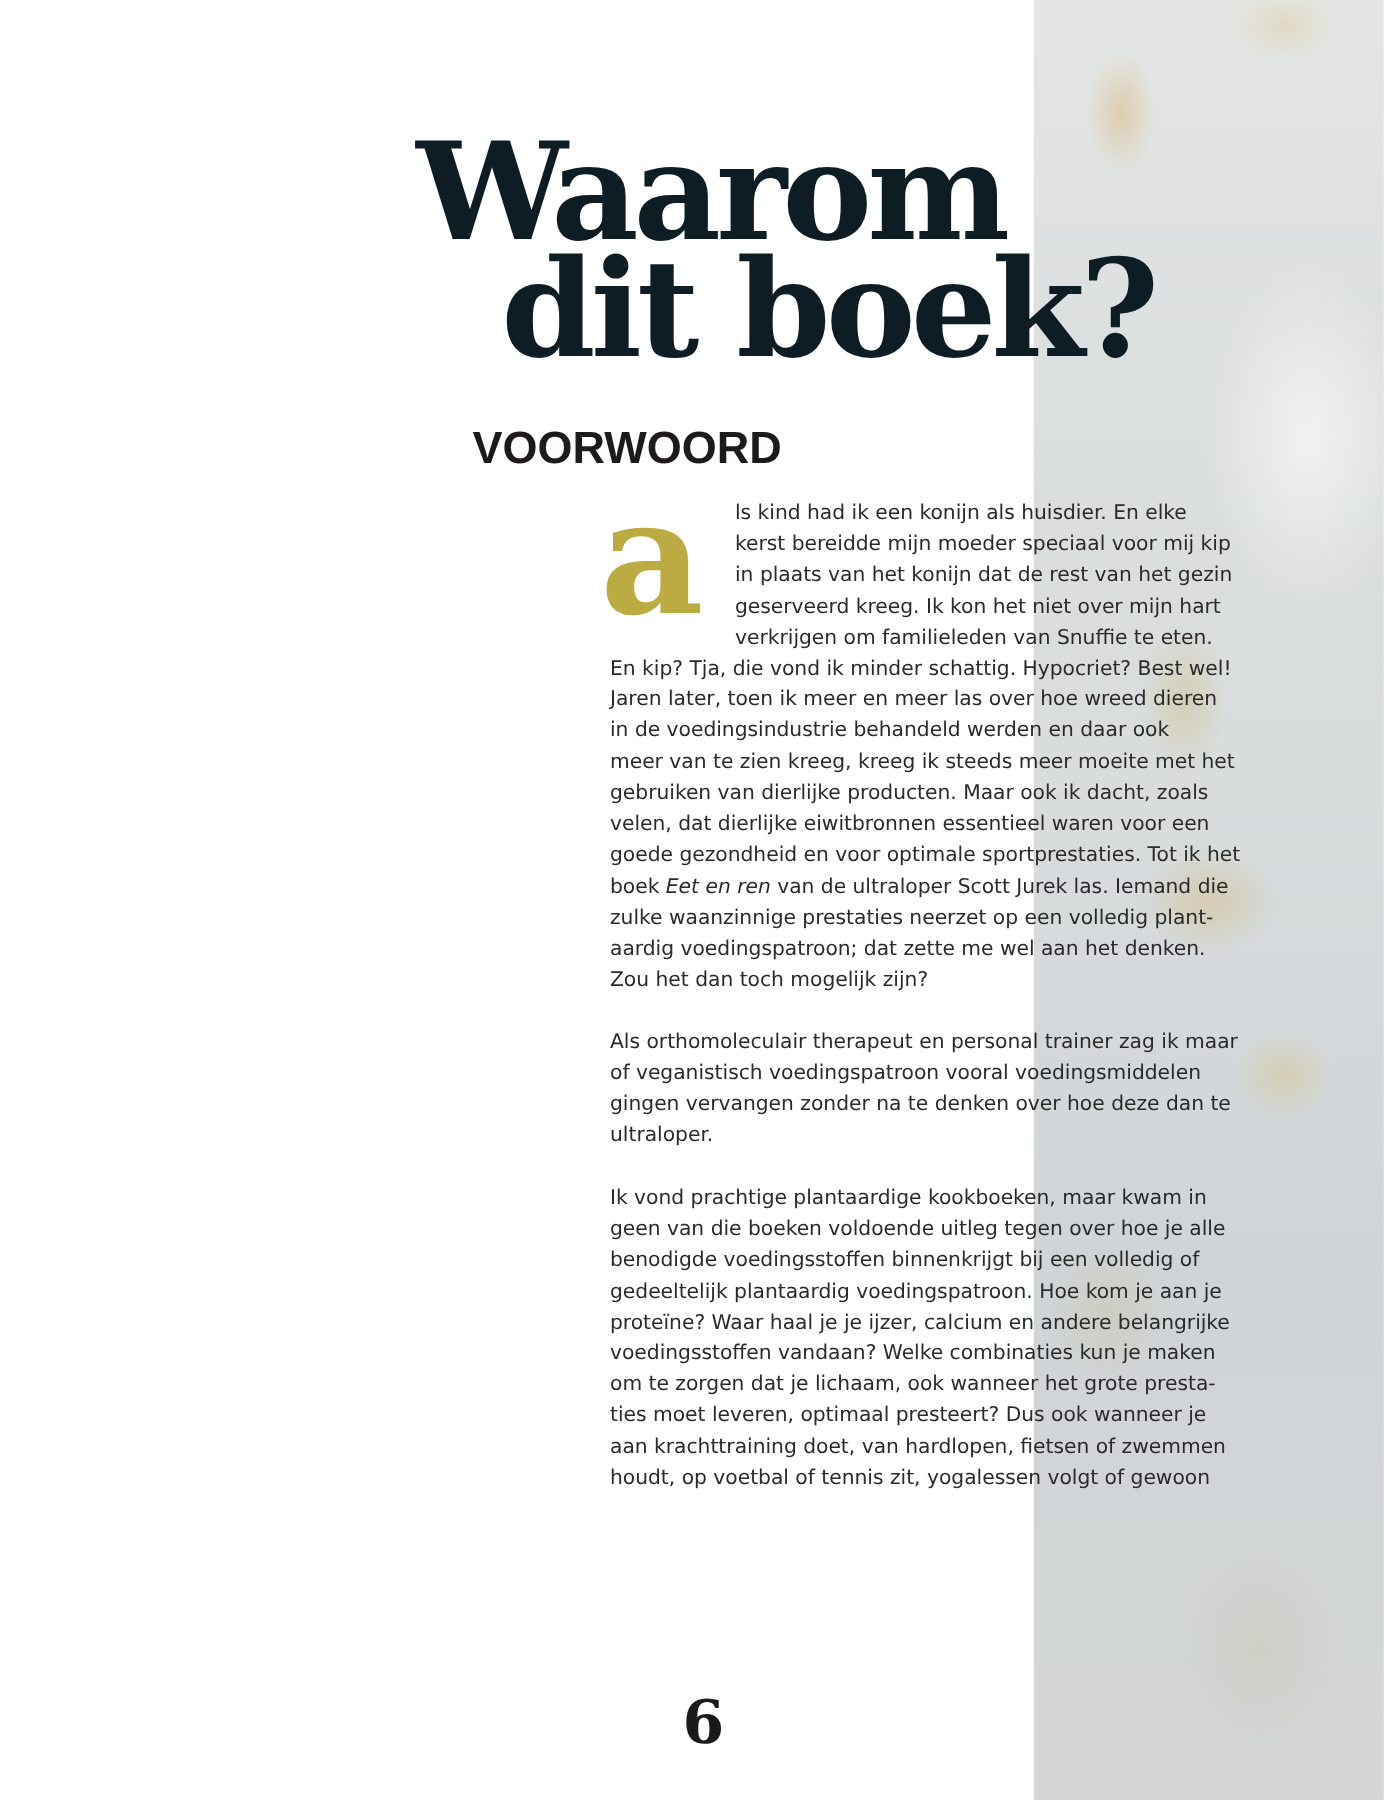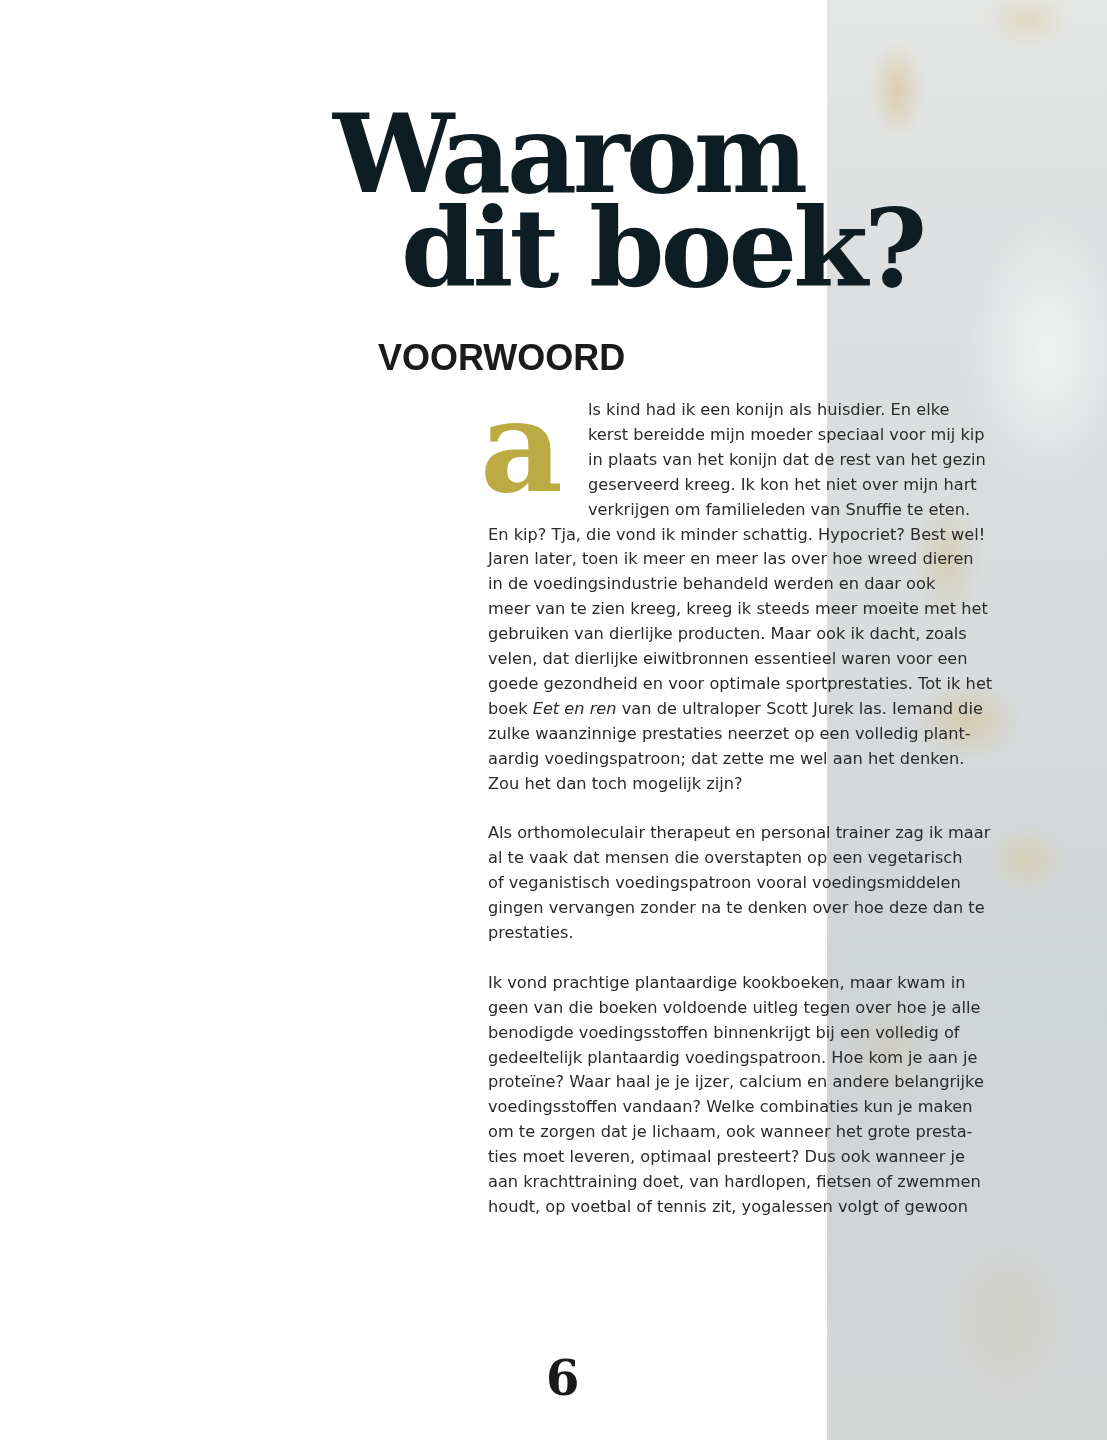--- a/index.html
+++ b/index.html
@@ -114,24 +114,23 @@
     <span class="line">gebruiken van dierlijke producten. Maar ook ik dacht, zoals</span>
     <span class="line">velen, dat dierlijke eiwitbronnen essentieel waren voor een</span>
     <span class="line">goede gezondheid en voor optimale sportprestaties. Tot ik het</span>
     <span class="line"><span>boek </span><em>Eet en ren</em><span> van de ultraloper Scott Jurek las. Iemand die</span></span>
     <span class="line">zulke waanzinnige prestaties neerzet op een volledig plant-</span>
     <span class="line">aardig voedingspatroon; dat zette me wel aan het denken.</span>
     <span class="line">Zou het dan toch mogelijk zijn?</span>
   </p>
   <p>
     <span class="line">Als orthomoleculair therapeut en personal trainer zag ik maar</span>
-    <span class="line">al te vaak dat mensen die overstapten op een vegetarisch</span>
     <span class="line">of veganistisch voedingspatroon vooral voedingsmiddelen</span>
     <span class="line">gingen vervangen zonder na te denken over hoe deze dan te</span>
-    <span class="line">prestaties.</span>
+    <span class="line">ultraloper.</span>
   </p>
   <p>
     <span class="line">Ik vond prachtige plantaardige kookboeken, maar kwam in</span>
     <span class="line">geen van die boeken voldoende uitleg tegen over hoe je alle</span>
     <span class="line">benodigde voedingsstoffen binnenkrijgt bij een volledig of</span>
     <span class="line">gedeeltelijk plantaardig voedingspatroon. Hoe kom je aan je</span>
     <span class="line">proteïne? Waar haal je je ijzer, calcium en andere belangrijke</span>
     <span class="line">voedingsstoffen vandaan? Welke combinaties kun je maken</span>
     <span class="line">om te zorgen dat je lichaam, ook wanneer het grote presta-</span>
     <span class="line">ties moet leveren, optimaal presteert? Dus ook wanneer je</span>

